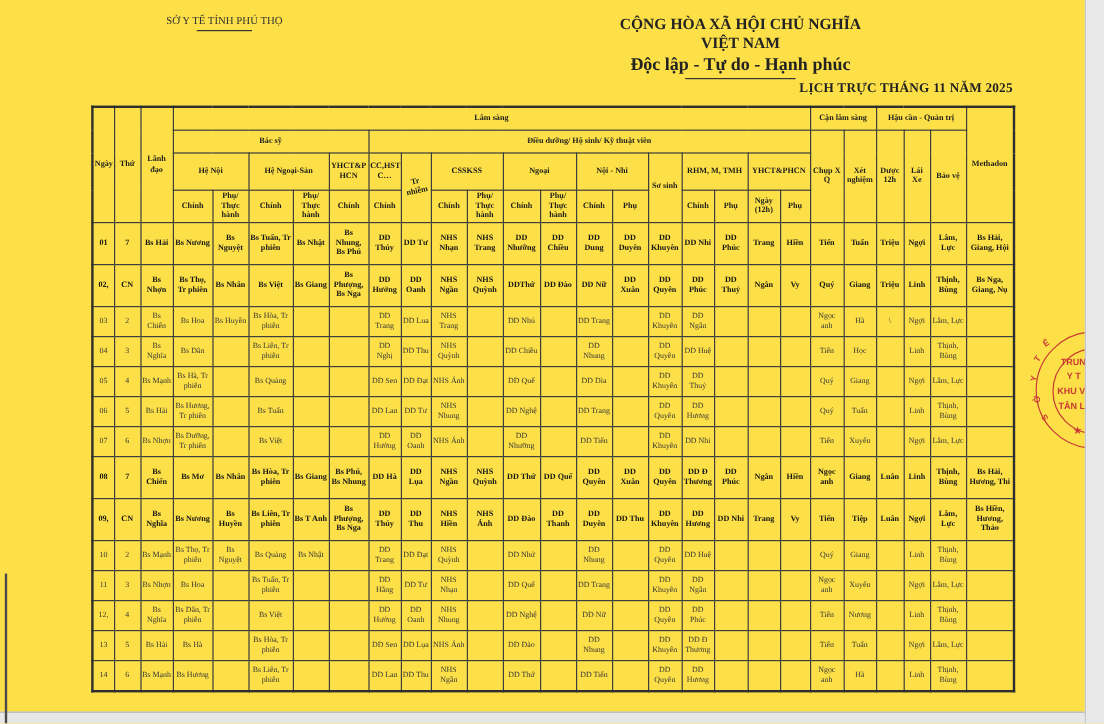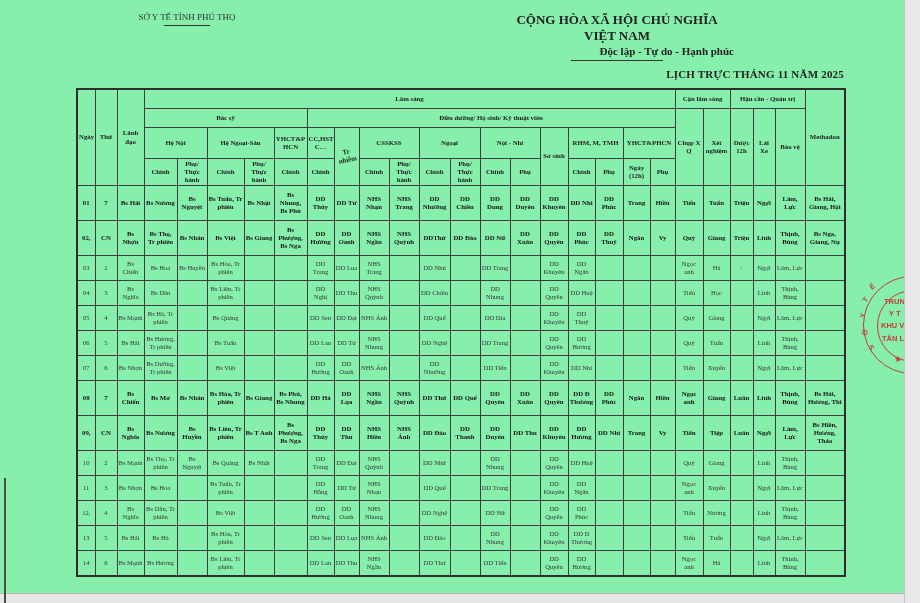--- a/index.html
+++ b/index.html
@@ -1,31 +1,31 @@
 <!DOCTYPE html>
 <html><head>
 <meta charset="utf-8">
 <style>
   html,body{margin:0;padding:0;}
   body{width:920px;height:603px;background:#fff;font-family:"Liberation Serif","DejaVu Serif",serif;color:#222;}
-  #page{position:relative;width:920px;height:603px;background:#86efac;overflow:hidden;}
+  #page{position:relative;width:920px;height:603px;background:#fde047;overflow:hidden;}
 
   
   #right-band{position:absolute;left:904px;top:0;width:16px;height:603px;background:#e9e9e9;border-left:1px solid #c6c6c6;z-index:50;}
   #bottom-band{position:absolute;left:0;top:593px;width:920px;height:10px;background:#e7e7e7;border-top:1px solid #b5b5b5;z-index:40;}
   #left-edge{position:absolute;left:4px;top:478px;width:2px;height:125px;background:#4a4a4a;z-index:40;}
 
   
   .lh{position:absolute;text-align:center;line-height:1.25;}
   #lh-left{left:77px;top:12px;width:220px;}
   #lh-left .l1{font-size:9px;color:#333;}
   #lh-left .l2{font-size:9.5px;font-weight:bold;}
   #lh-right{left:500px;top:12px;width:234px;}
   #lh-right .l1{font-size:13px;font-weight:bold;}
-  #lh-right .l2{font-size:11px;font-weight:bold;text-align:right;}
+  #lh-right .l2{font-size:15px;font-weight:bold;}
   #lh-right .l3{font-size:9px;font-style:italic;margin-top:8px;}
   .rule{height:0;border-top:1px solid #333;margin:2px auto 0 auto;}
   #lh-left .rule{width:46px;}
   #lh-right .rule{width:92px;}
 
   #doc-title{position:absolute;left:76px;top:68px;width:768px;text-align:right;font-size:11px;font-weight:bold;letter-spacing:.2px;}
 
   
   #sched{position:absolute;left:76px;top:88px;width:768px;border-collapse:collapse;table-layout:fixed;border:2px solid #2e2e2e;}
   #sched th,#sched td{border:1px solid #3d3d3d;padding:0 1px;text-align:center;vertical-align:middle;overflow:hidden;line-height:1.2;}

